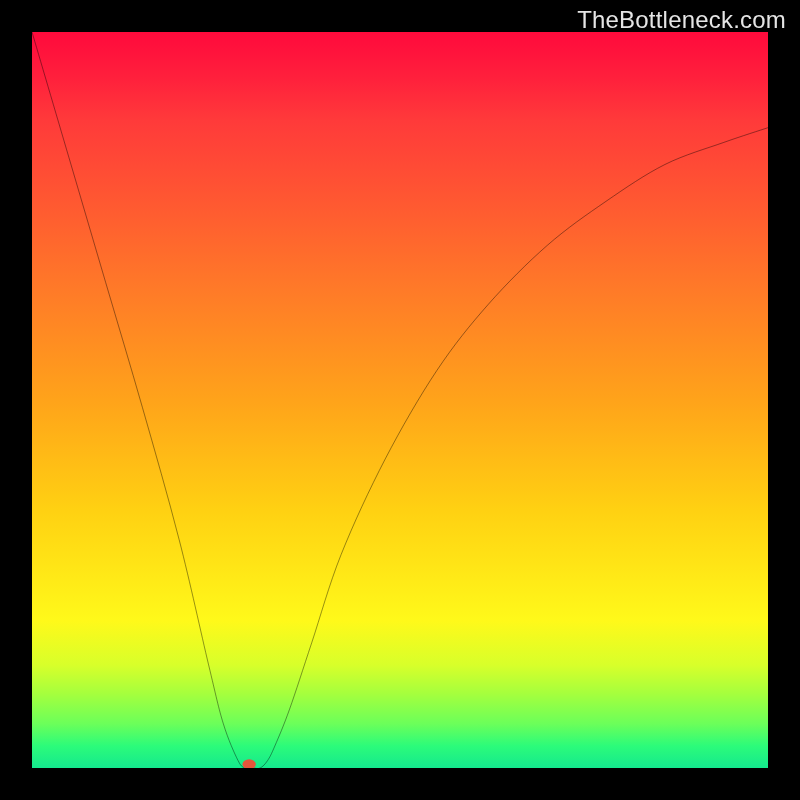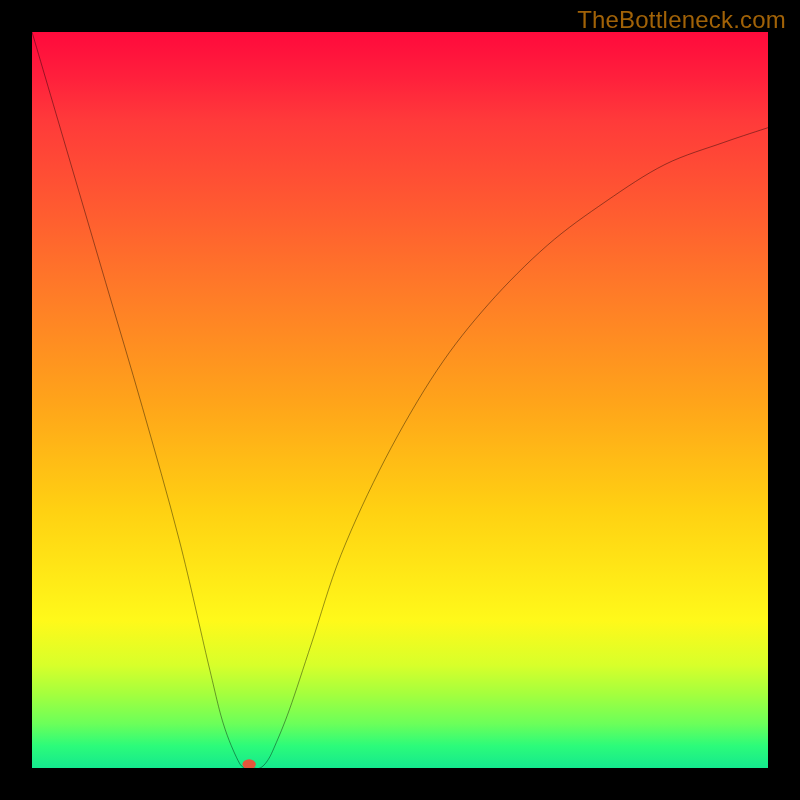--- a/index.html
+++ b/index.html
@@ -45,21 +45,21 @@
     position: absolute;
     top: 32px;
     left: 32px;
     width: 736px;
     height: 736px;
   }
   .watermark {
     position: absolute;
     top: 6px;
     right: 14px;
-    color: #a16207;
+    color: #e5e5e5;
     font-size: 24px;
     font-weight: 500;
     letter-spacing: 0.2px;
   }
 </style>
 </head>
 <body>
 
 <div class="frame">
   <div class="plot-area"></div>

